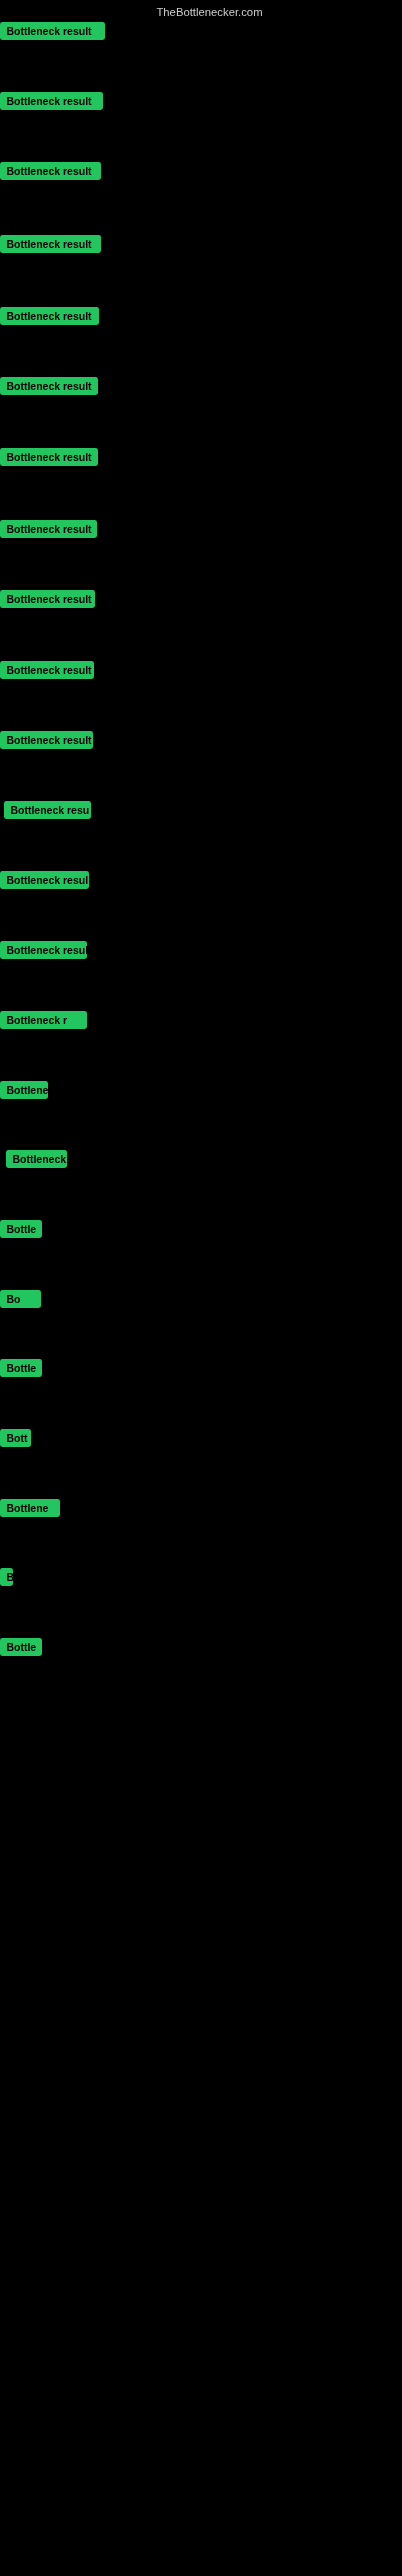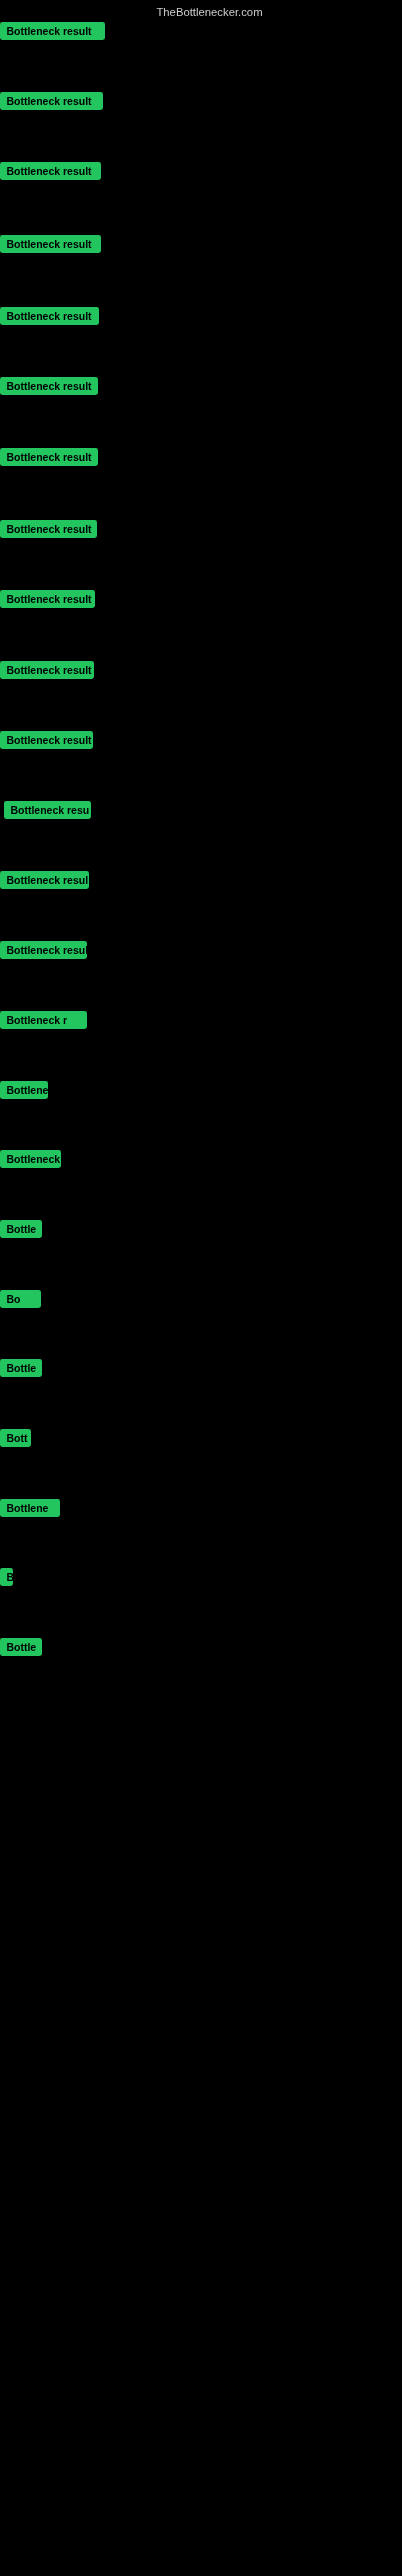--- a/index.html
+++ b/index.html
@@ -57,21 +57,21 @@
     <div class="result-row" style="top: 426px; left: 0px;"><div class="bottleneck-badge" style="width: 98px;">Bottleneck result</div></div>
     <div class="result-row" style="top: 498px; left: 0px;"><div class="bottleneck-badge" style="width: 97px;">Bottleneck result</div></div>
     <div class="result-row" style="top: 568px; left: 0px;"><div class="bottleneck-badge" style="width: 95px;">Bottleneck result</div></div>
     <div class="result-row" style="top: 639px; left: 0px;"><div class="bottleneck-badge" style="width: 94px;">Bottleneck result</div></div>
     <div class="result-row" style="top: 709px; left: 0px;"><div class="bottleneck-badge" style="width: 93px;">Bottleneck result</div></div>
     <div class="result-row" style="top: 779px; left: 4px;"><div class="bottleneck-badge" style="width: 87px;">Bottleneck resu</div></div>
     <div class="result-row" style="top: 849px; left: 0px;"><div class="bottleneck-badge" style="width: 89px;">Bottleneck resul</div></div>
     <div class="result-row" style="top: 919px; left: 0px;"><div class="bottleneck-badge" style="width: 87px;">Bottleneck resul</div></div>
     <div class="result-row" style="top: 989px; left: 0px;"><div class="bottleneck-badge" style="width: 87px;">Bottleneck r</div></div>
     <div class="result-row" style="top: 1059px; left: 0px;"><div class="bottleneck-badge" style="width: 48px;">Bottlene</div></div>
-    <div class="result-row" style="top: 1128px; left: 0px;"><div class="bottleneck-badge" style="width: 61px;">Bottleneck</div></div>
+    <div class="result-row" style="top: 1128px; left: 6px;"><div class="bottleneck-badge" style="width: 61px;">Bottleneck</div></div>
     <div class="result-row" style="top: 1198px; left: 0px;"><div class="bottleneck-badge" style="width: 42px;">Bottle</div></div>
     <div class="result-row" style="top: 1268px; left: 0px;"><div class="bottleneck-badge" style="width: 41px;">Bo</div></div>
     <div class="result-row" style="top: 1337px; left: 0px;"><div class="bottleneck-badge" style="width: 42px;">Bottle</div></div>
     <div class="result-row" style="top: 1407px; left: 0px;"><div class="bottleneck-badge" style="width: 31px;">Bott</div></div>
     <div class="result-row" style="top: 1477px; left: 0px;"><div class="bottleneck-badge" style="width: 60px;">Bottlene</div></div>
     <div class="result-row" style="top: 1546px; left: 0px;"><div class="bottleneck-badge" style="width: 11.3px;">B</div></div>
     <div class="result-row" style="top: 1616px; left: 0px;"><div class="bottleneck-badge" style="width: 42px;">Bottle</div></div>
   </div>
 
 

